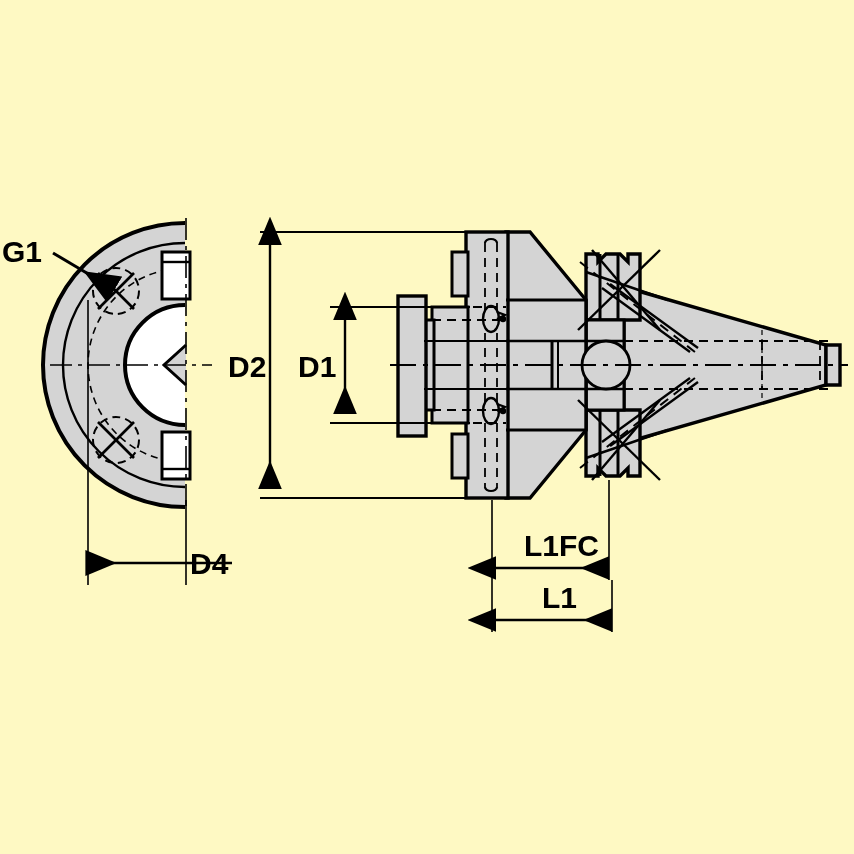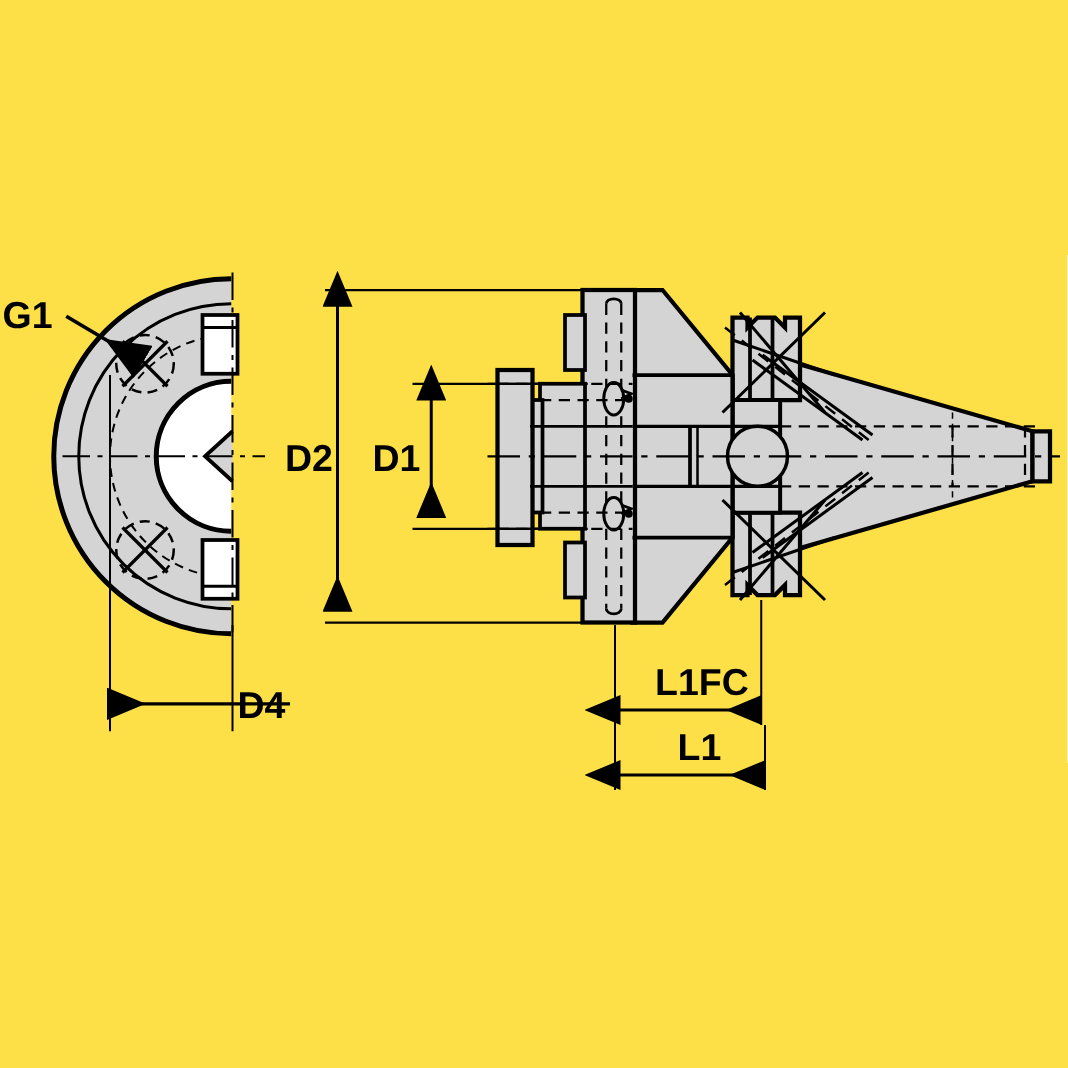--- a/index.html
+++ b/index.html
@@ -10,21 +10,21 @@
   body {
     width: 854px;
     height: 854px;
     font-family: "Liberation Sans", sans-serif;
     overflow: hidden;
   }
   #drawing-root {
     position: relative;
     width: 854px;
     height: 854px;
-    background: #fde047;
+    background: #fef9c3;
   }
   svg.tech-drawing {
     display: block;
     width: 854px;
     height: 854px;
   }
   .dim-label {
     font-family: "Liberation Sans", sans-serif;
     font-weight: bold;
     font-size: 30px;

